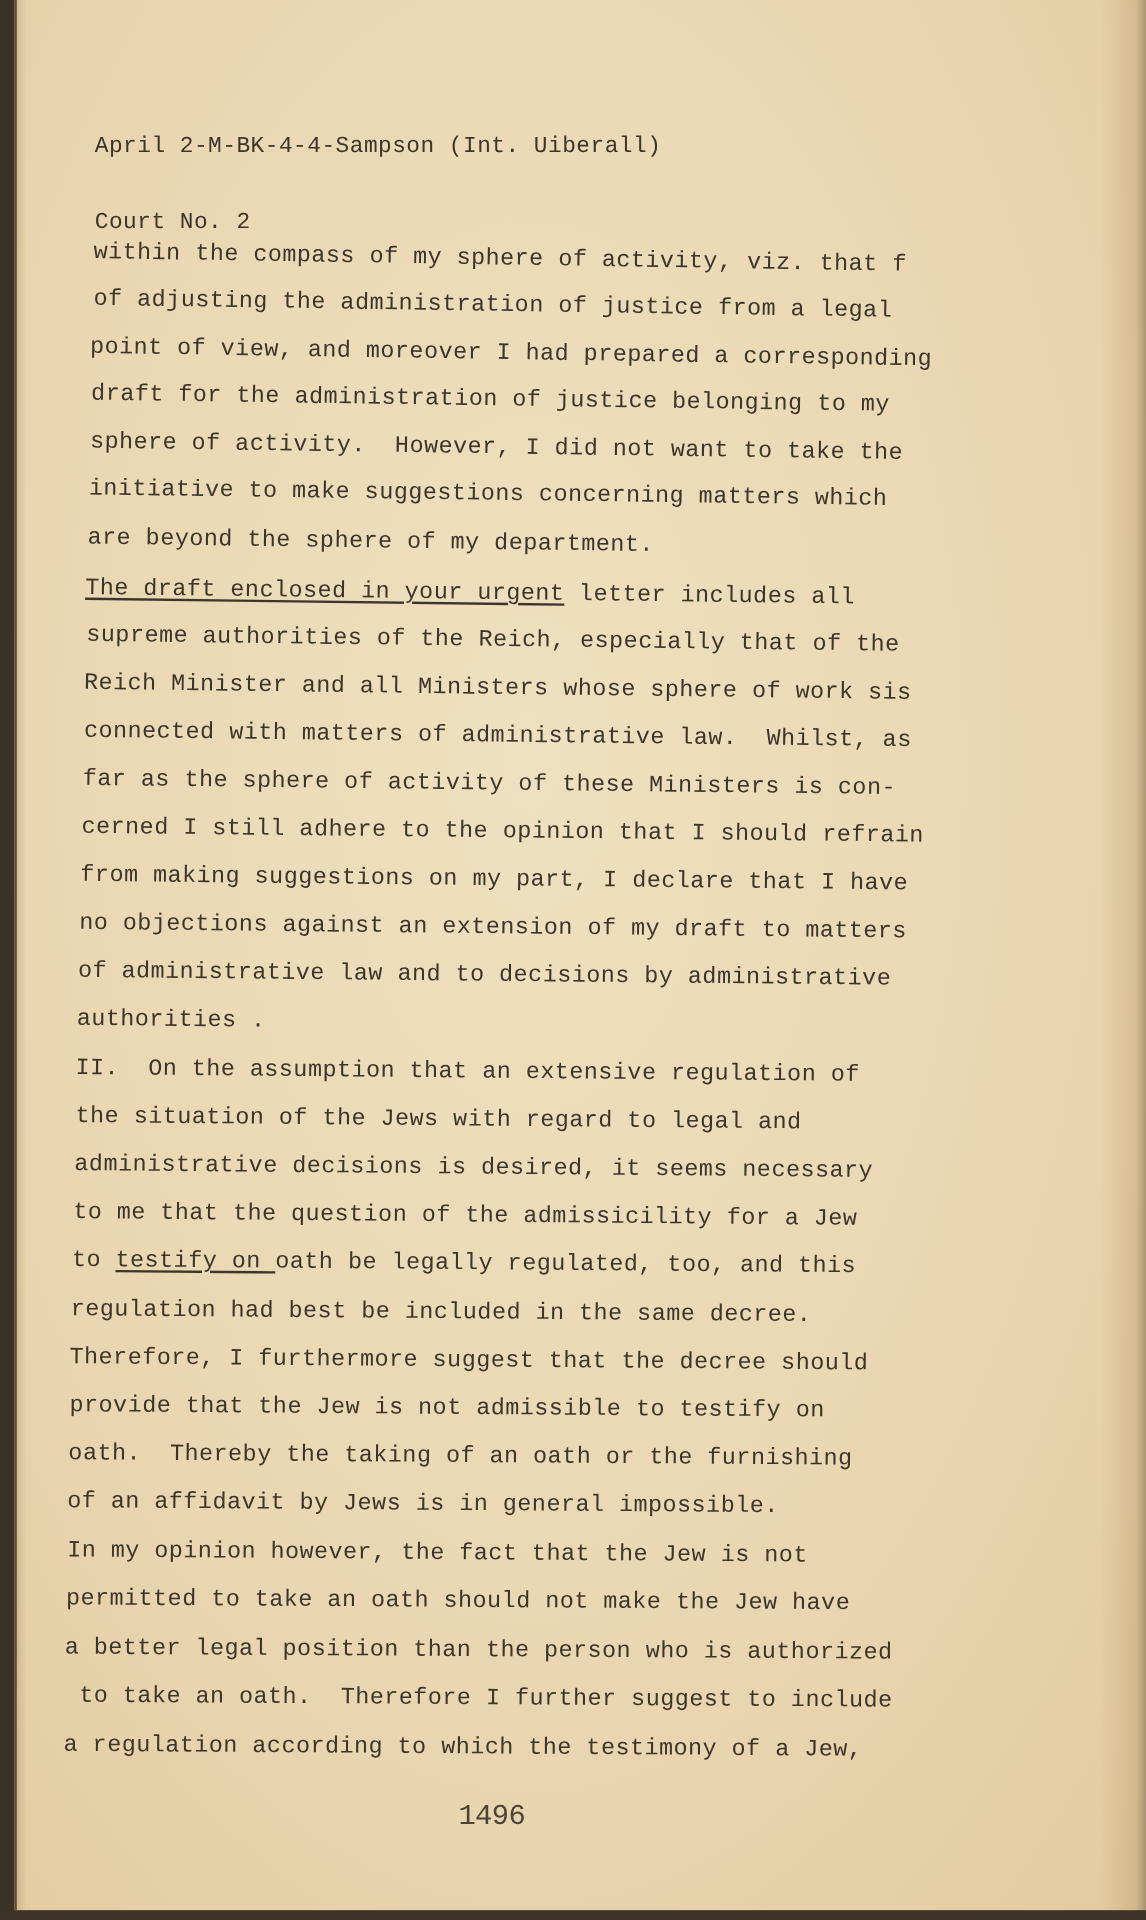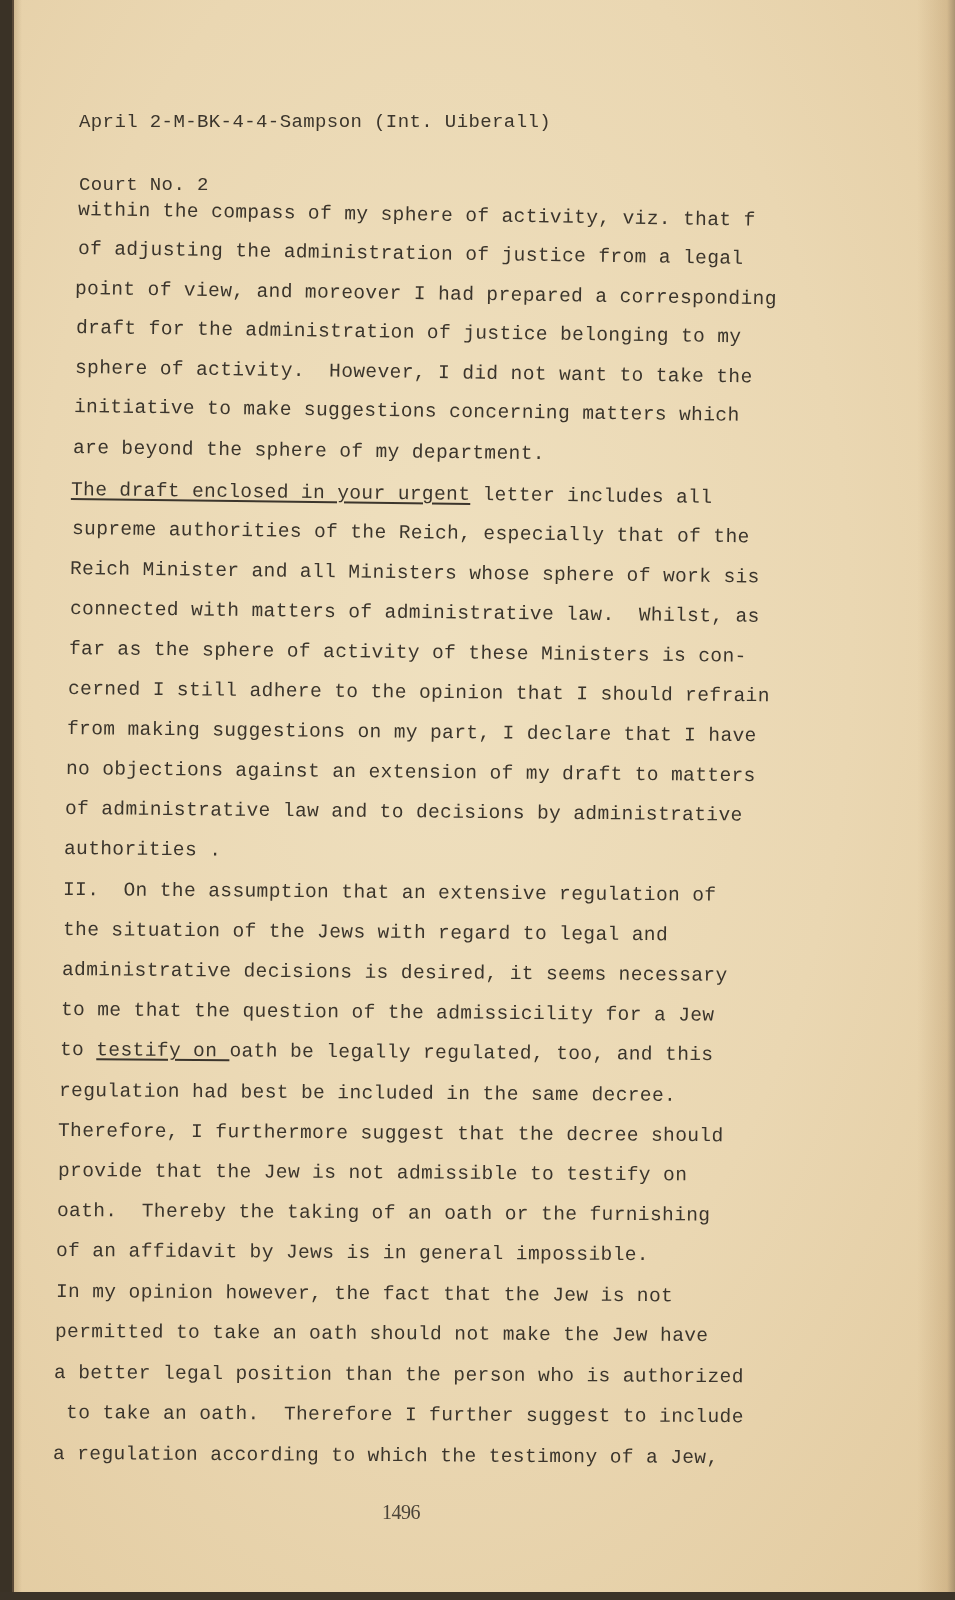--- a/index.html
+++ b/index.html
@@ -54,22 +54,22 @@
     }
     .u {
       text-decoration: underline;
       text-decoration-thickness: 1.5px;
       text-underline-offset: 3px;
     }
     .page-number {
       position: absolute;
       left: 370px;
       top: 1501px;
-      font-family: Liberation Serif, serif;
-      font-size: 20px;
+      font-family: Liberation Mono, monospace;
+      font-size: 24px;
       color: #4a4338;
       letter-spacing: -0.5px;
     }
   </style>
 </head>
 <body>
 
 <div class="page">
   <div class="typed header">
     <span class="line">April 2-M-BK-4-4-Sampson (Int. Uiberall)</span>

